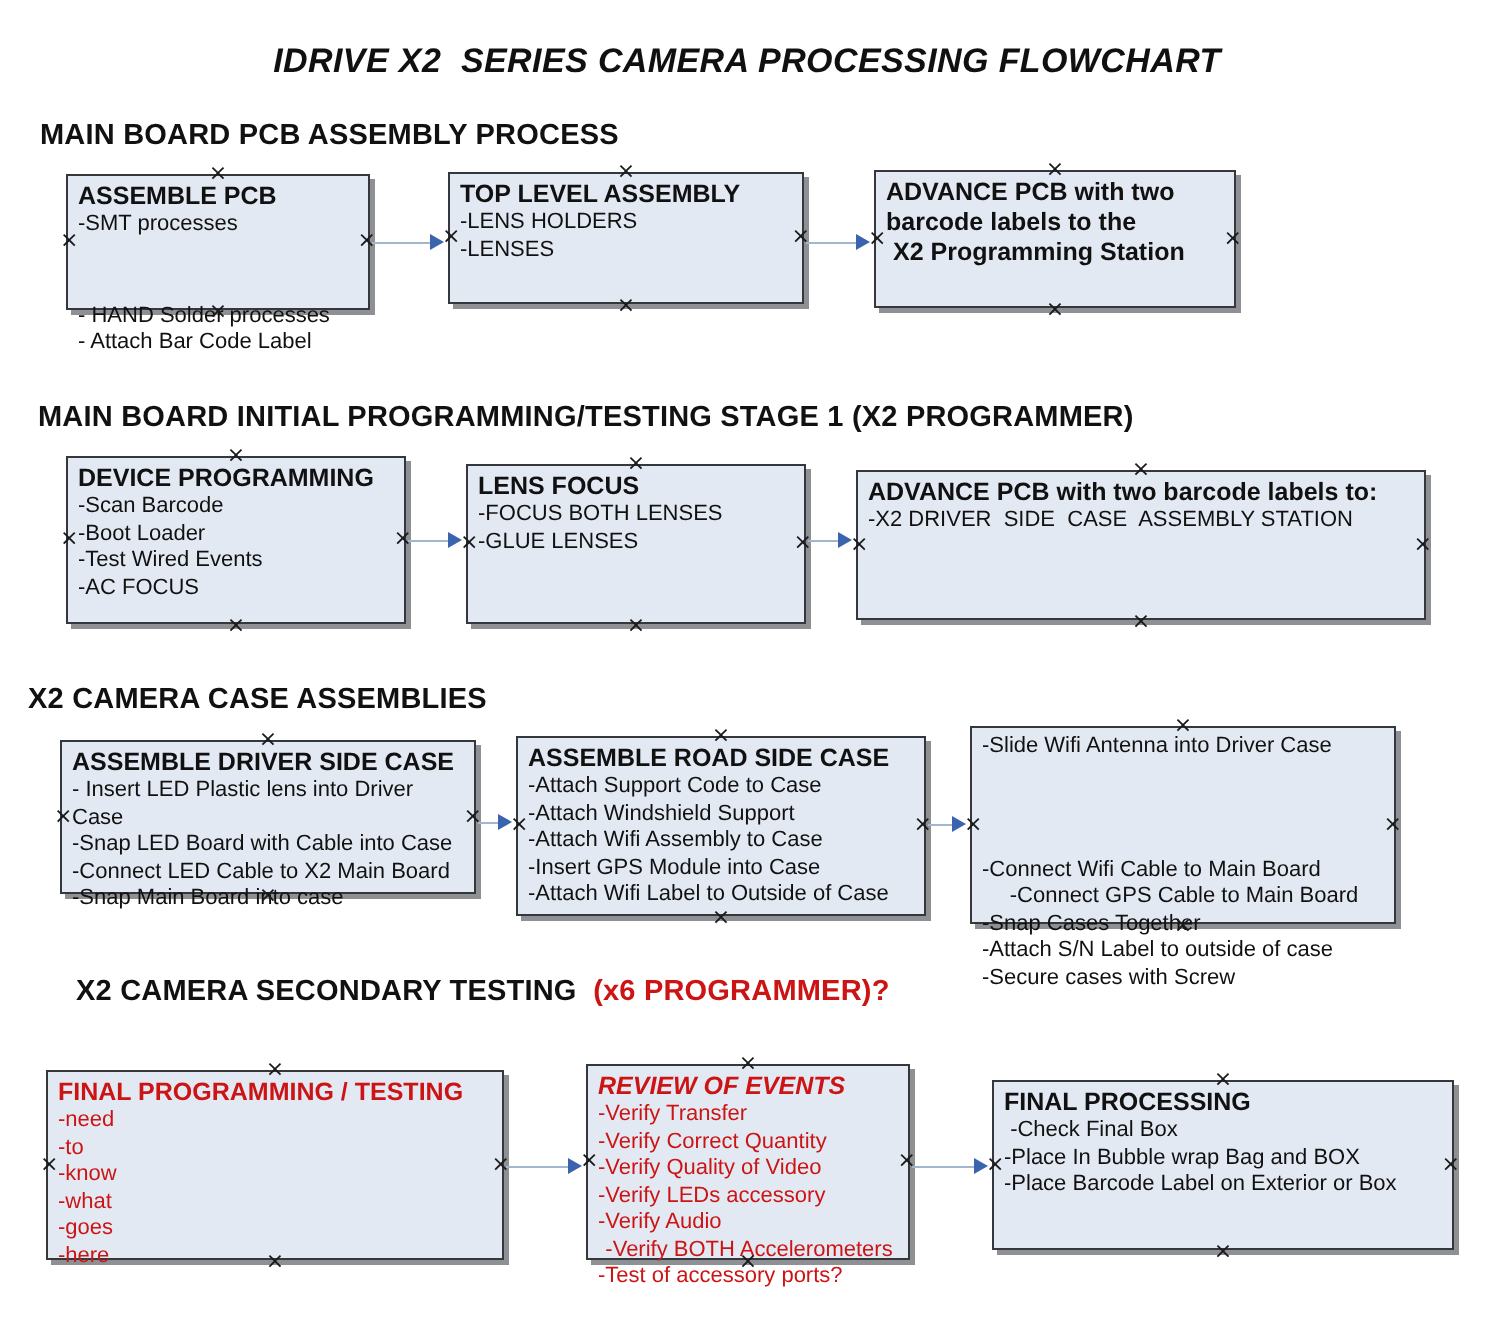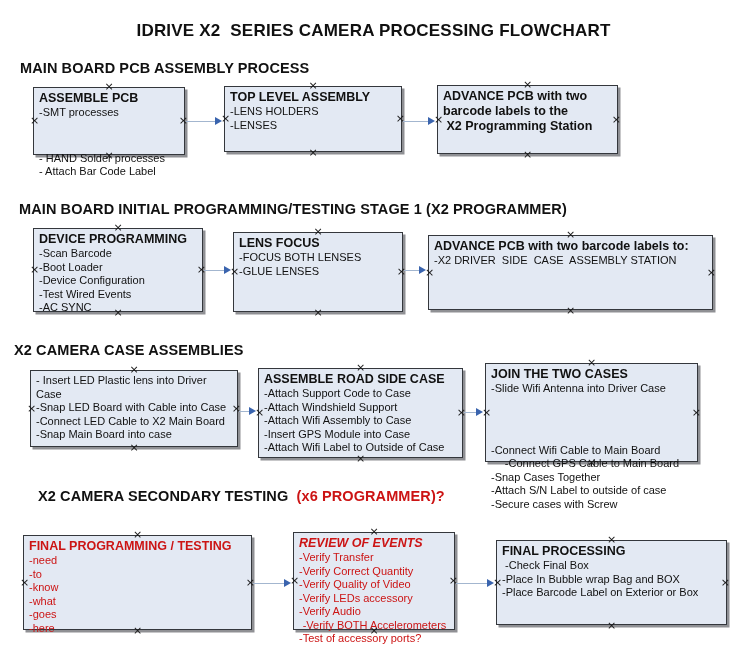--- a/index.html
+++ b/index.html
@@ -9,20 +9,21 @@
   }
   html,body{margin:0;padding:0;background:#ffffff;}
   .canvas{
     position:relative; width:747px; height:662px; background:#ffffff;
     font-family:"Liberation Sans", sans-serif; overflow:hidden;
   }
   .title{
     position:absolute; top:21px; left:0; right:0; text-align:center;
     font-size:17px; font-weight:bold; color:#101010; white-space:pre-wrap;
     letter-spacing:.2px;
+    font-style:italic;
   }
   .section-heading{
     position:absolute; font-size:14.5px; font-weight:bold; white-space:pre-wrap;
     letter-spacing:.1px;
   }
   .flow-box{
     position:absolute; background:var(--box-fill);
     border:1.5px solid var(--box-border);
     box-shadow:2.5px 2.5px 0 0 var(--box-shadow);
     padding:3px 4px 0 5px; box-sizing:border-box; overflow:visible;
@@ -93,23 +94,22 @@
       </div>
       <div class="connector" style="left: 403px; top: 117px; width: 32px;">
         <div class="line"></div>
         <div class="head"></div>
       </div>
       <div class="section-heading" style="left: 19px; top: 201px;"><span style="color: rgb(17, 17, 17);">MAIN BOARD INITIAL PROGRAMMING/TESTING STAGE 1 (X2 PROGRAMMER)</span></div>
       <div class="flow-box" style="left: 33px; top: 228px; width: 170px; height: 84px;">
         <div class="box-header" style="color: rgb(17, 17, 17);">DEVICE PROGRAMMING</div>
         <div class="box-item" style="color: rgb(17, 17, 17);">-Scan Barcode</div>
         <div class="box-item" style="color: rgb(17, 17, 17);">-Boot Loader</div>
-        <div class="box-item" style="color: rgb(17, 17, 17);">-Device Configuration</div>
         <div class="box-item" style="color: rgb(17, 17, 17);">-Test Wired Events</div>
-        <div class="box-item" style="color: rgb(17, 17, 17);">-AC SYNC</div>
+        <div class="box-item" style="color: rgb(17, 17, 17);">-AC FOCUS</div>
         <span class="handle h-t">×</span>
         <span class="handle h-b">×</span>
         <span class="handle h-l">×</span>
         <span class="handle h-r">×</span>
       </div>
       <div class="flow-box" style="left: 233px; top: 232px; width: 170px; height: 80px;">
         <div class="box-header" style="color: rgb(17, 17, 17);">LENS FOCUS</div>
         <div class="box-item" style="color: rgb(17, 17, 17);">-FOCUS BOTH LENSES</div>
         <div class="box-item" style="color: rgb(17, 17, 17);">-GLUE LENSES</div>
         <span class="handle h-t">×</span>
@@ -128,20 +128,21 @@
       <div class="connector" style="left: 204px; top: 266px; width: 27px;">
         <div class="line"></div>
         <div class="head"></div>
       </div>
       <div class="connector" style="left: 404px; top: 266px; width: 22px;">
         <div class="line"></div>
         <div class="head"></div>
       </div>
       <div class="section-heading" style="left: 14px; top: 342px;"><span style="color: rgb(17, 17, 17);">X2 CAMERA CASE ASSEMBLIES</span></div>
       <div class="flow-box" style="left: 30px; top: 370px; width: 208px; height: 77px;">
+        <div class="box-header" style="color: rgb(17, 17, 17);">ASSEMBLE DRIVER SIDE CASE</div>
         <div class="box-item" style="color: rgb(17, 17, 17);">- Insert LED Plastic lens into Driver Case</div>
         <div class="box-item" style="color: rgb(17, 17, 17);">-Snap LED Board with Cable into Case</div>
         <div class="box-item" style="color: rgb(17, 17, 17);">-Connect LED Cable to X2 Main Board</div>
         <div class="box-item" style="color: rgb(17, 17, 17);">-Snap Main Board into case</div>
         <span class="handle h-t">×</span>
         <span class="handle h-b">×</span>
         <span class="handle h-l">×</span>
         <span class="handle h-r">×</span>
       </div>
       <div class="flow-box" style="left: 258px; top: 368px; width: 205px; height: 90px;">
@@ -150,21 +151,20 @@
         <div class="box-item" style="color: rgb(17, 17, 17);">-Attach Windshield Support</div>
         <div class="box-item" style="color: rgb(17, 17, 17);">-Attach Wifi Assembly to Case</div>
         <div class="box-item" style="color: rgb(17, 17, 17);">-Insert GPS Module into Case</div>
         <div class="box-item" style="color: rgb(17, 17, 17);">-Attach Wifi Label to Outside of Case</div>
         <span class="handle h-t">×</span>
         <span class="handle h-b">×</span>
         <span class="handle h-l">×</span>
         <span class="handle h-r">×</span>
       </div>
       <div class="flow-box" style="left: 485px; top: 363px; width: 213px; height: 99px;">
-        <div class="box-header" style="color: rgb(17, 17, 17);">JOIN THE TWO CASES</div>
         <div class="box-item" style="color: rgb(17, 17, 17);">-Slide Wifi Antenna into Driver Case</div>
         <div class="box-item" style="color: rgb(17, 17, 17); margin-top: 48px;">-Connect Wifi Cable to Main Board</div>
         <div class="box-item" style="color: rgb(17, 17, 17); text-align: center;">-Connect GPS Cable to Main Board</div>
         <div class="box-item" style="color: rgb(17, 17, 17);">-Snap Cases Together</div>
         <div class="box-item" style="color: rgb(17, 17, 17);">-Attach S/N Label to outside of case</div>
         <div class="box-item" style="color: rgb(17, 17, 17);">-Secure cases with Screw</div>
         <span class="handle h-t">×</span>
         <span class="handle h-b">×</span>
         <span class="handle h-l">×</span>
         <span class="handle h-r">×</span>

